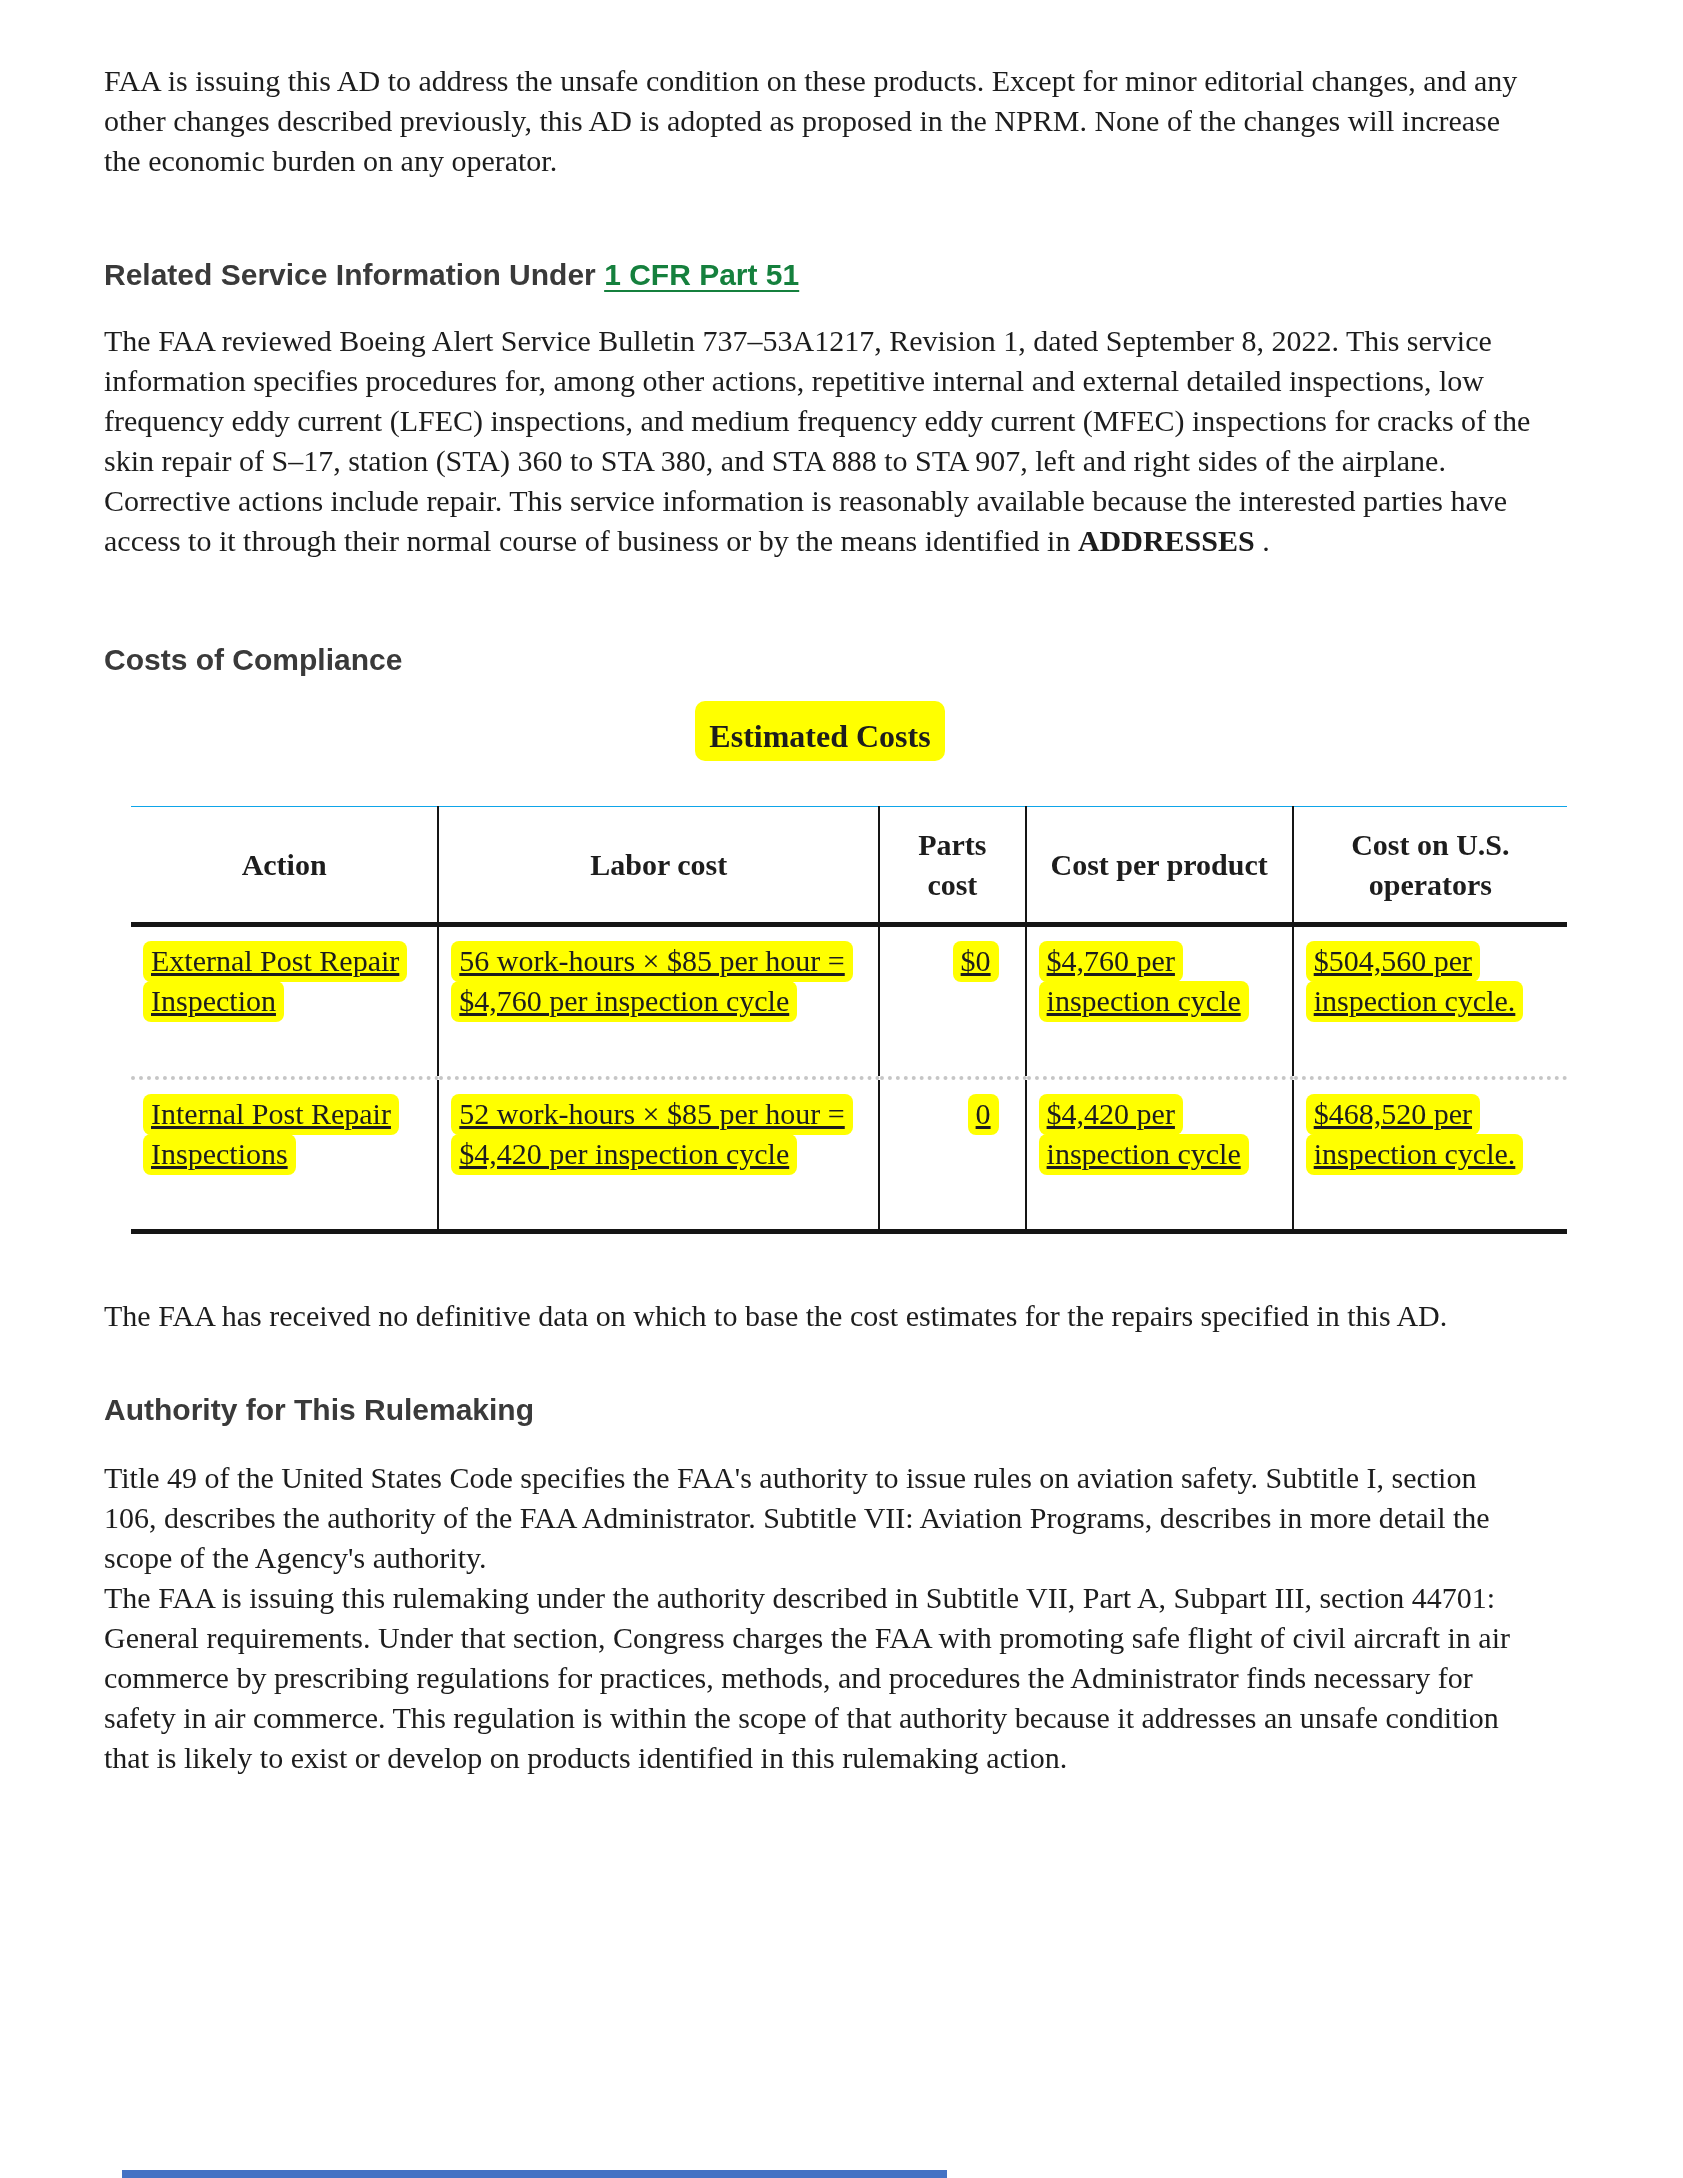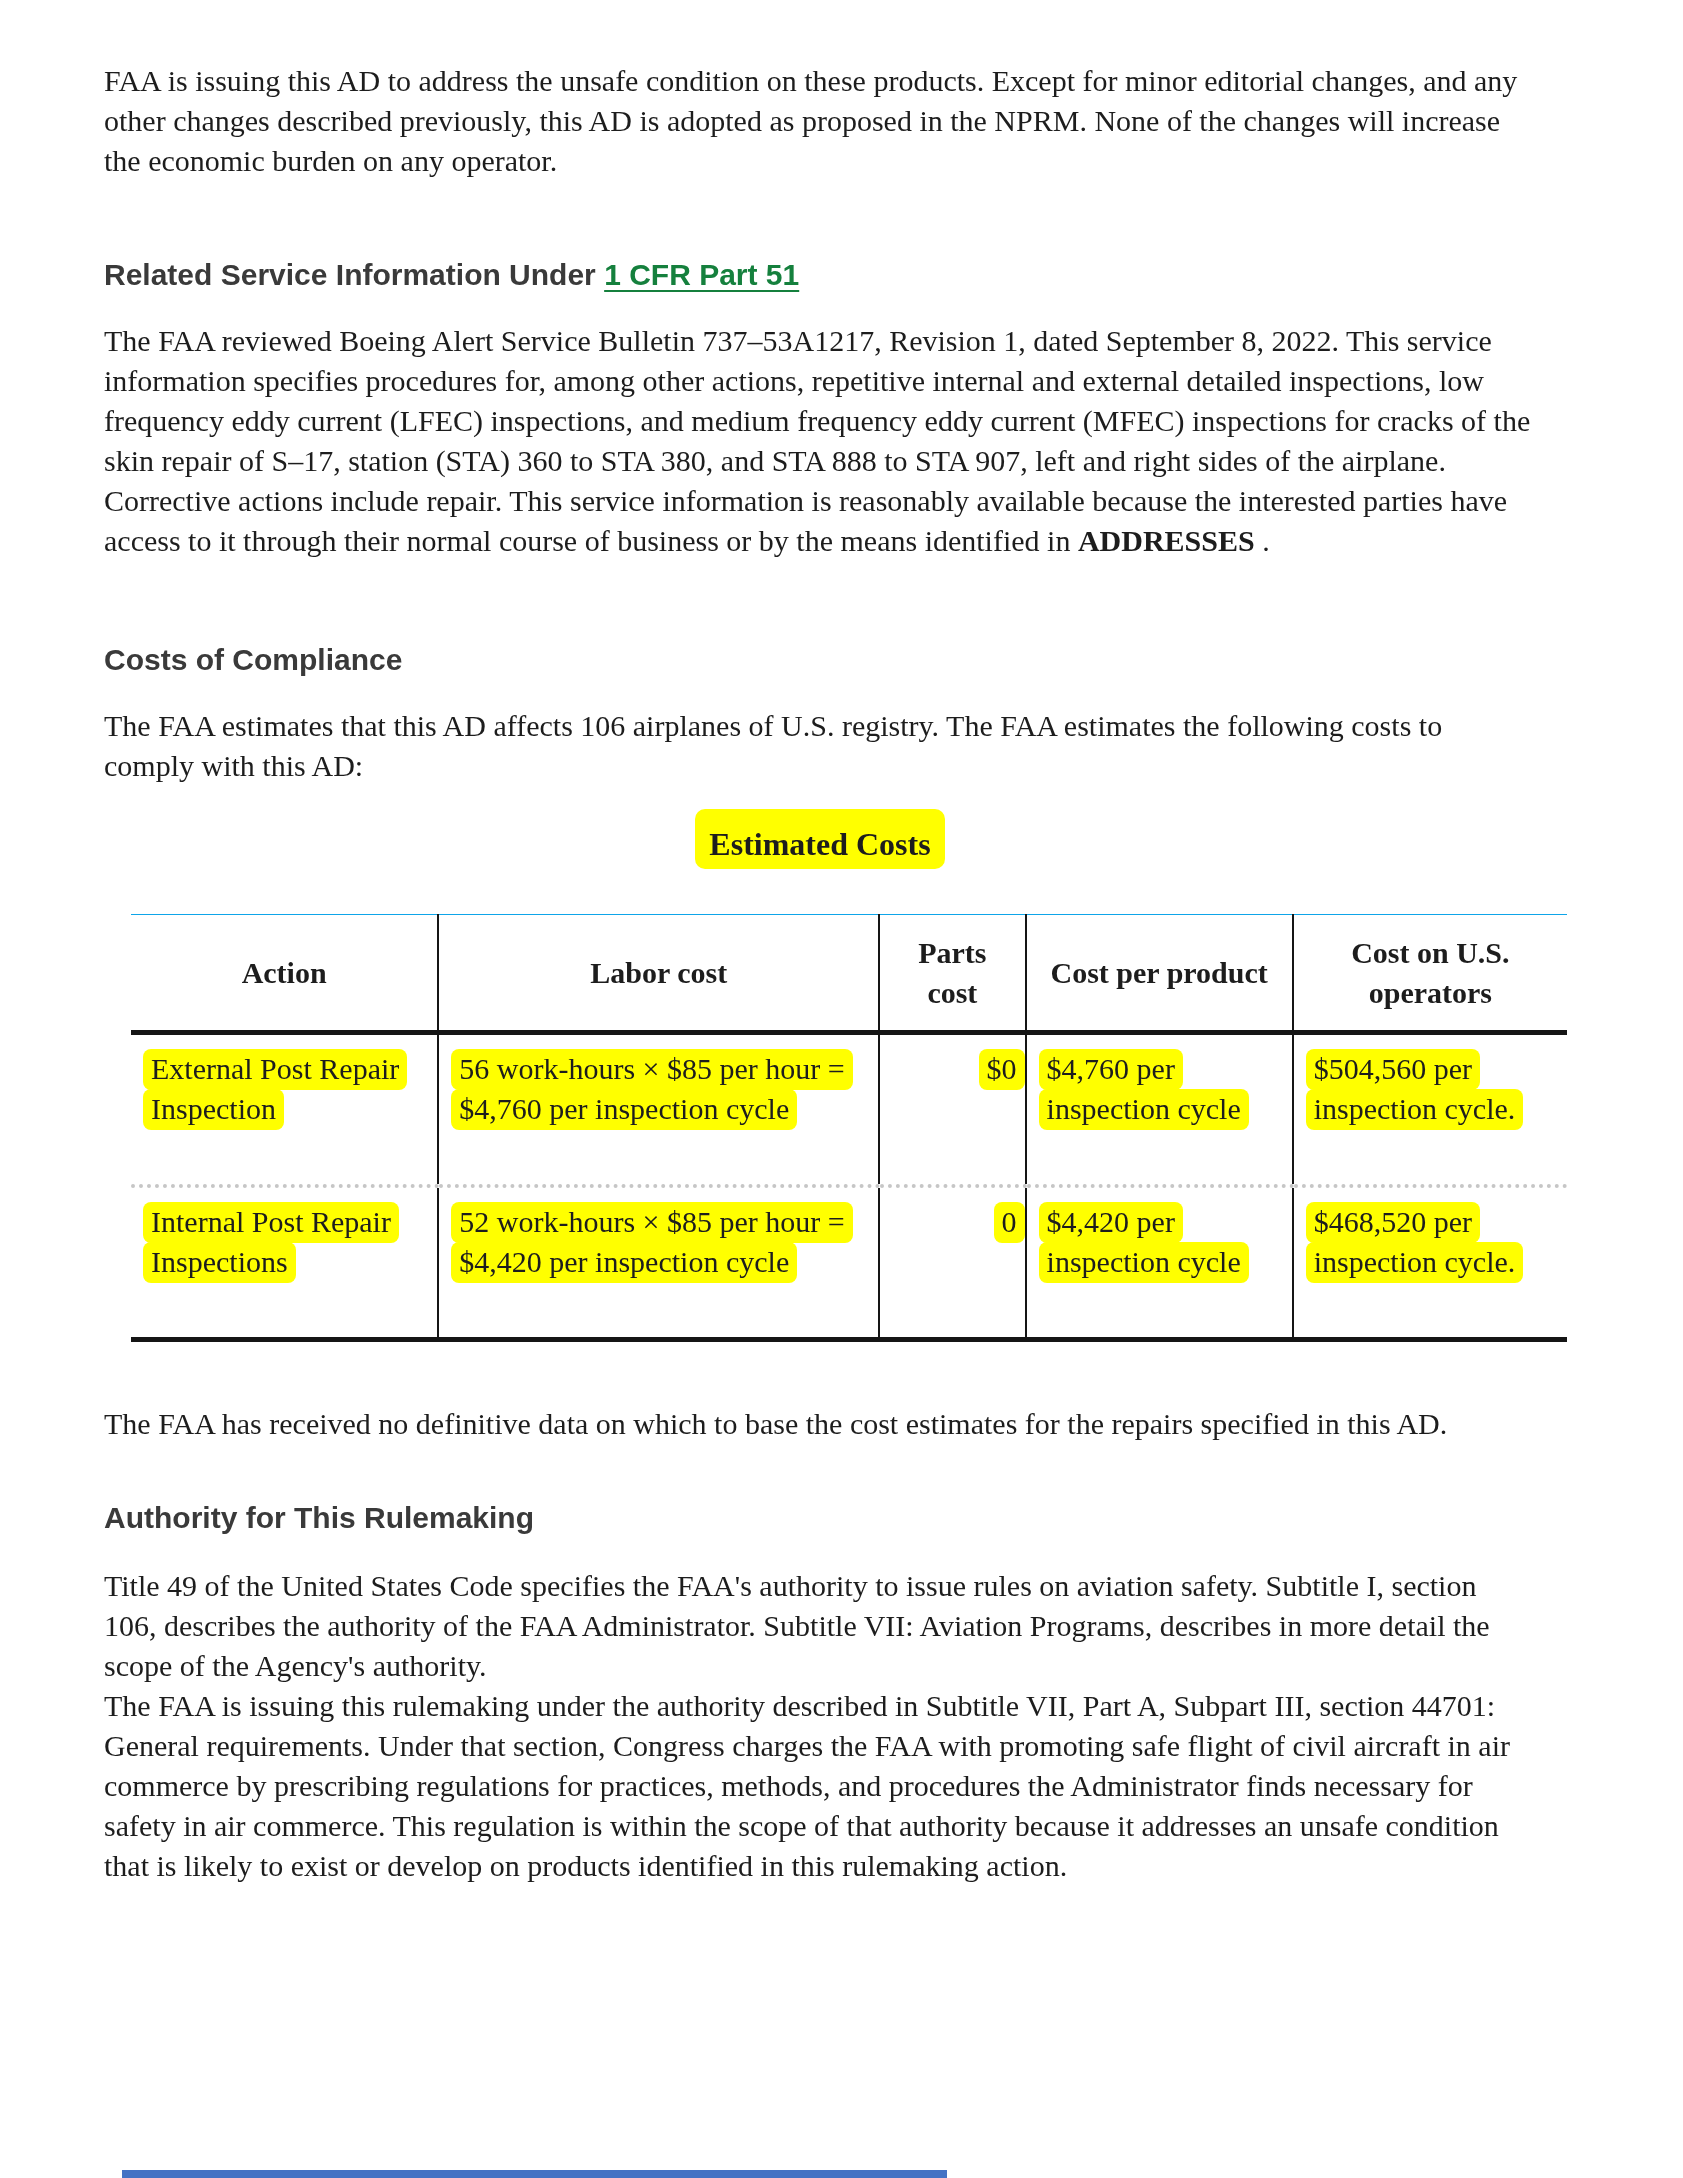--- a/index.html
+++ b/index.html
@@ -78,22 +78,23 @@
     font-weight: bold;
     text-align: center;
     vertical-align: middle;
     height: 99px;
     padding: 8px 12px;
     border-bottom: 5px solid #151515;
     color: #1d1d1d;
   }
   table.costs-table tbody td {
     vertical-align: top;
-    padding: 14px 0 20px 12px;
+    padding: 14px 26px 20px 12px;
     height: 115px;
+    text-decoration: underline;
   }
   table.costs-table tbody tr.row-2 td {
     border-top: 4px dotted #c6c6c6;
   }
   td.cell-parts { text-align: right; padding-right: 5px; }
   .hl {
     background: #ffff00;
     padding: 3px 8px 5px 8px;
     border-radius: 8px;
     -webkit-box-decoration-break: clone;
@@ -115,21 +116,20 @@
 <div class="page">
 
   <p class="para p-intro">FAA is issuing this AD to address the unsafe condition on these products. Except for minor editorial changes, and any other changes described previously, this AD is adopted as proposed in the NPRM. None of the changes will increase the economic burden on any operator.</p>
 
   <h2 class="heading h-related"><span>Related Service Information Under </span><a class="link">1 CFR Part 51</a></h2>
 
   <p class="para p-service"><span>The FAA reviewed Boeing Alert Service Bulletin 737–53A1217, Revision 1, dated September 8, 2022. This service information specifies procedures for, among other actions, repetitive internal and external detailed inspections, low frequency eddy current (LFEC) inspections, and medium frequency eddy current (MFEC) inspections for cracks of the skin repair of S–17, station (STA) 360 to STA 380, and STA 888 to STA 907, left and right sides of the airplane. Corrective actions include repair. This service information is reasonably available because the interested parties have access to it through their normal course of business or by the means identified in </span><span class="bold-serif">ADDRESSES</span><span> .</span></p>
 
   <h2 class="heading h-costs">Costs of Compliance</h2>
 
-  <p class="para p-costs">The FAA estimates that this AD affects 106 airplanes of U.S. registry. The FAA estimates the following costs to comply with this AD:</p>
 
   <div class="table-title-wrap">
     <span class="table-title">Estimated Costs</span>
   </div>
 
   <table class="costs-table">
     <colgroup>
       <col style="width:21.4%">
       <col style="width:30.7%">
       <col style="width:10.2%">

